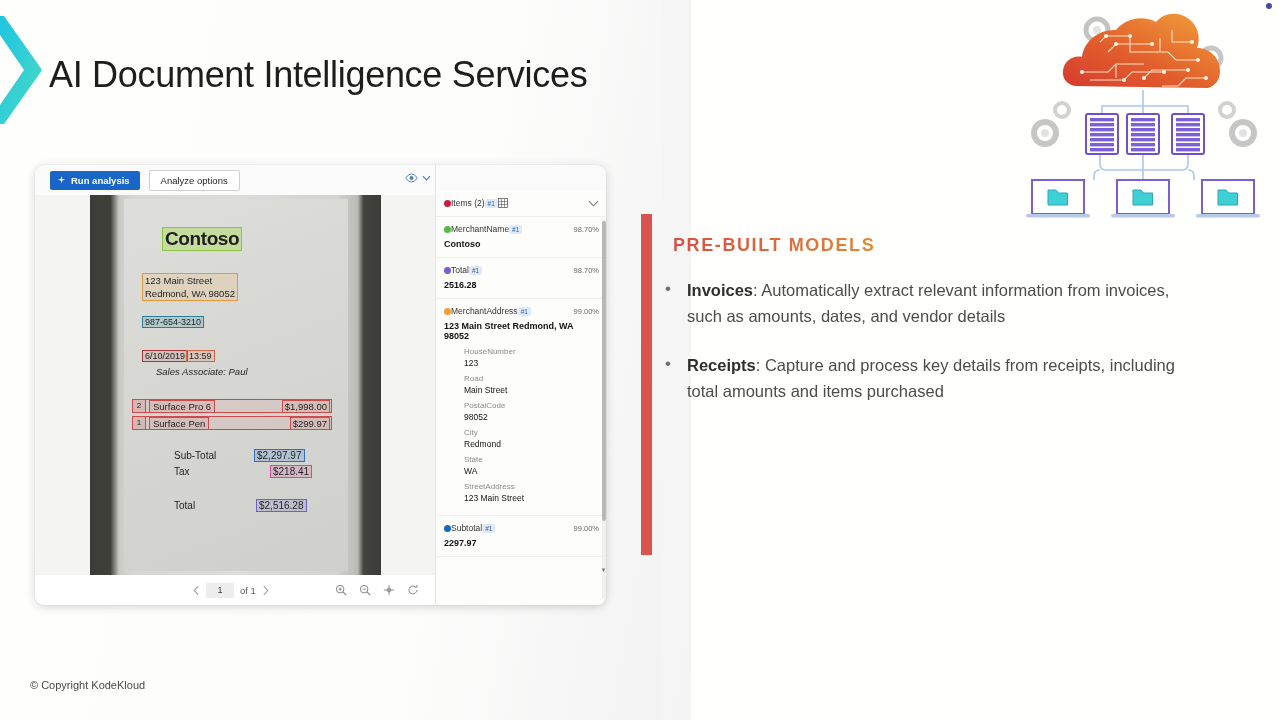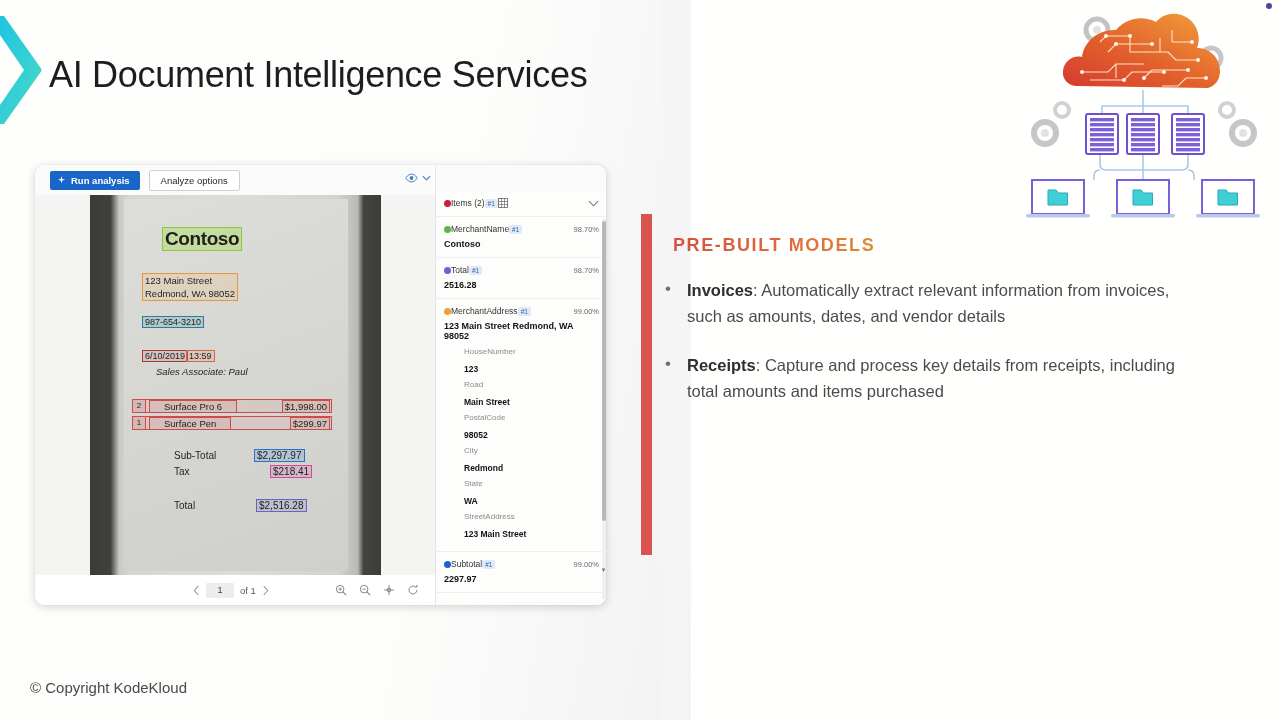--- a/index.html
+++ b/index.html
@@ -33,21 +33,21 @@
   }
   
   .slide-title {
     position: absolute; left: 49px; top: 54px;
     font-size: 36px; font-weight: 400; color: #1d1d1d;
     letter-spacing: -0.3px; white-space: nowrap;
   }
   
   .copyright {
     position: absolute; left: 30px; top: 679px;
-    font-size: 15px; color: #4a4a4a;
+    font-size: 11px; color: #4a4a4a;
   }
   
   .app-shot {
     position: absolute; left: 35px; top: 165px;
     width: 571px; height: 440px;
     background: #ffffff;
     border-radius: 9px;
     box-shadow: 0 2px 10px rgba(0,0,0,0.17), 0 0 1px rgba(0,0,0,0.22);
     overflow: hidden;
   }
@@ -120,21 +120,21 @@
     font-size: 9.5px;
   }
   .item-qty {
     position: absolute; left: 0; top: 0; width: 13px; height: 12px;
     border-right: 1px solid #d04a4a; background: rgba(214,92,92,0.16);
     text-align: center; font-size: 8px; line-height: 12px;
   }
   .item-name {
     position: absolute; left: 16px; top: 0px;
     border: 1px solid #d04a4a; background: rgba(214,92,92,0.10);
-    padding: 0 14px; font-size: 9.5px; line-height: 11px; text-align: right;
+    padding: 0 3px; font-size: 9.5px; line-height: 11px; text-align: right;
   }
   .item-price {
     position: absolute; right: 1px; top: 0px;
     border: 1px solid #d04a4a; background: rgba(214,92,92,0.10);
     padding: 0 2px; font-size: 9.5px; line-height: 11px;
   }
   .tot-label { position: absolute; font-size: 10px; }
   .box-sub {
     position: absolute; border: 1px solid #2f6fc4;
     background: rgba(90, 150, 215, 0.28); padding: 0 2px; font-size: 10px;
@@ -191,21 +191,21 @@
   .dot { width: 7px; height: 7px; border-radius: 50%; flex: 0 0 auto; }
   .fld-name { font-size: 8.5px; color: #333; }
   .tagno {
     font-size: 6.5px; color: #2f5fa8; background: #dfe9f7;
     padding: 1px 3px; border-radius: 2px;
   }
   .conf { margin-left: auto; font-size: 7.5px; color: #6a6a6a; }
   .fld-val { font-size: 9px; color: #121212; font-weight: 600; margin-top: 5px; }
   .sub { padding: 6px 8px 0 20px; }
   .sub-key { font-size: 8px; color: #8b8b8b; }
-  .sub-val { font-size: 8.5px; color: #121212; font-weight: 700; margin-top: 8px; }
+  .sub-val { font-size: 8.5px; color: #121212; font-weight: 400; margin-top: 2px; }
   .scrollbar {
     position: absolute; right: 1px; top: 30px; width: 4px; height: 300px;
     background: #b7b7b7; border-radius: 2px;
   }
   .scrolltrack {
     position: absolute; right: 1px; top: 28px; width: 4px; height: 380px;
     background: #f0f0f0;
   }
   .scroll-arrow {
     position: absolute; right: 0px; width: 7px; text-align: center;

